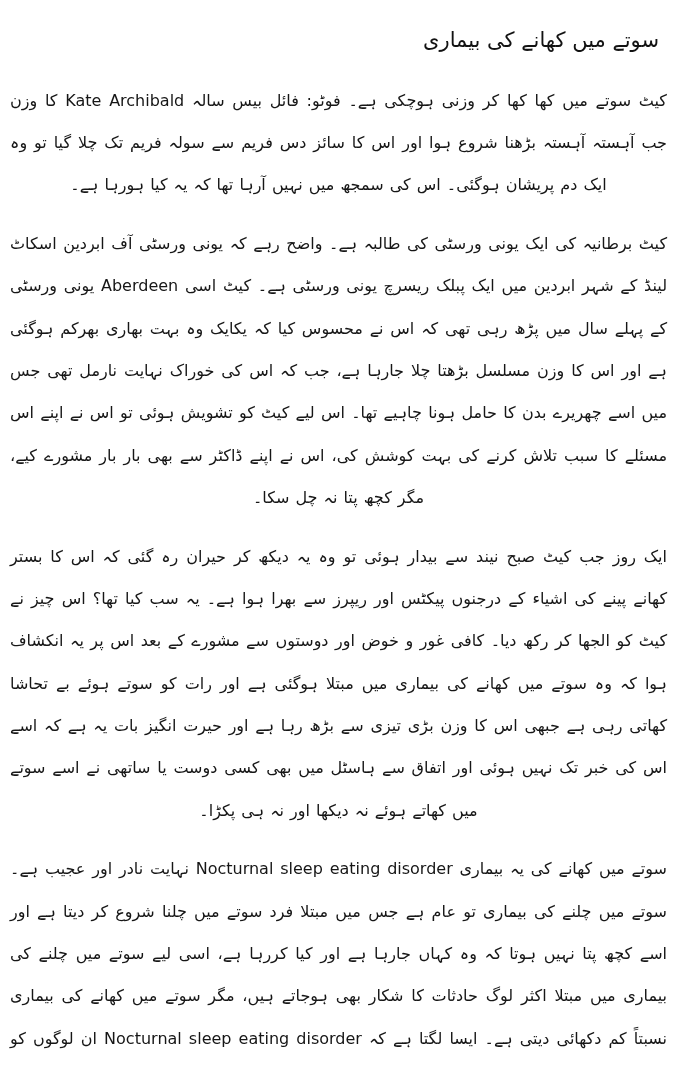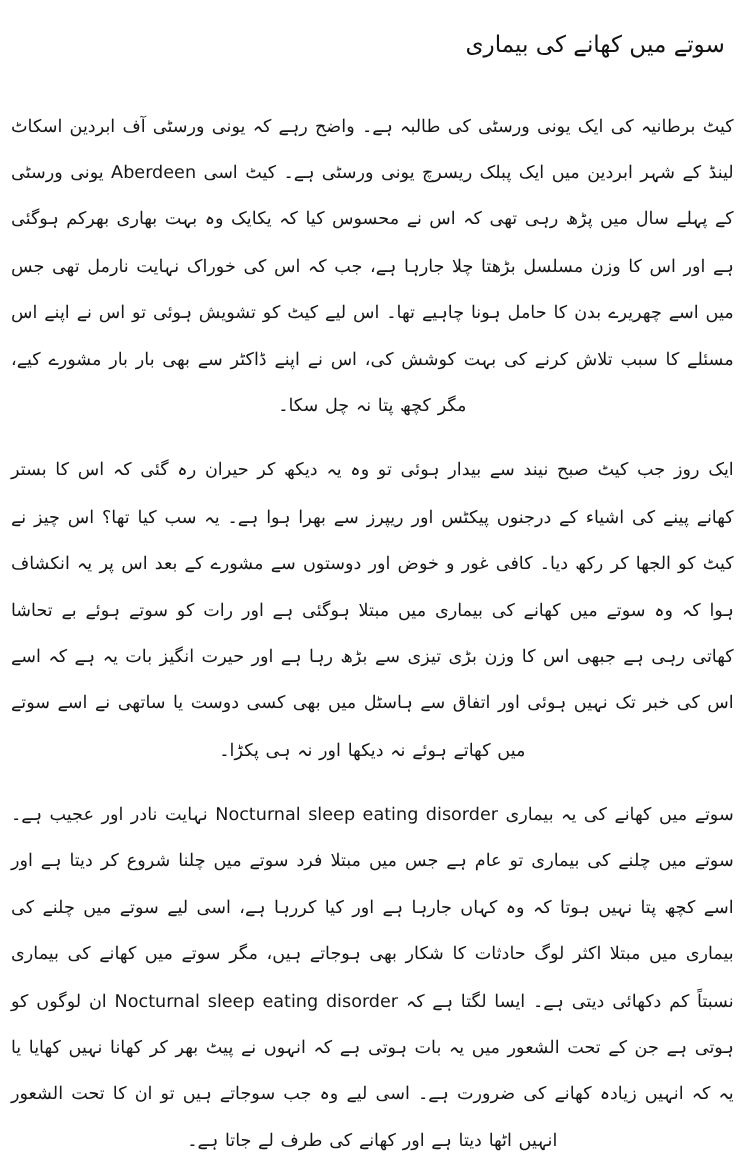--- a/index.html
+++ b/index.html
@@ -18,21 +18,21 @@
     width: 677px;
     min-height: 1066px;
     padding: 16px 10px 40px 10px;
     direction: rtl;
     background: #ffffff;
   }
   .article-title {
     font-size: 21px;
     font-weight: normal;
     text-align: right;
-    margin: 8px 8px 36px 0;
+    margin: 8px 8px 22px 0;
     line-height: 1.6;
     color: #121212;
   }
   .article-paragraph {
     font-size: 16px;
     line-height: 2.65;
     text-align: justify;
     text-align-last: center;
     margin: 0 0 16px 0;
     color: #161616;
@@ -40,20 +40,21 @@
   }
   
 </style>
 </head>
 <body>
 
 <div class="article">
 
   <h1 class="article-title">سوتے میں کھانے کی بیماری</h1>
 
+  <p class="article-paragraph">کیٹ سوتے میں کھا کھا کر وزنی ہوچکی ہے۔ فوٹو: فائل بیس سالہ Kate Archibald کا وزن جب آہستہ آہستہ بڑھنا شروع ہوا اور اس کا سائز دس فریم سے سولہ فریم تک چلا گیا تو وہ ایک دم پریشان ہوگئی۔ اس کی سمجھ میں نہیں آرہا تھا کہ یہ کیا ہورہا ہے۔</p>
 
   <p class="article-paragraph">کیٹ برطانیہ کی ایک یونی ورسٹی کی طالبہ ہے۔ واضح رہے کہ یونی ورسٹی آف ابردین اسکاٹ لینڈ کے شہر ابردین میں ایک پبلک ریسرچ یونی ورسٹی ہے۔ کیٹ اسی Aberdeen یونی ورسٹی کے پہلے سال میں پڑھ رہی تھی کہ اس نے محسوس کیا کہ یکایک وہ بہت بھاری بھرکم ہوگئی ہے اور اس کا وزن مسلسل بڑھتا چلا جارہا ہے، جب کہ اس کی خوراک نہایت نارمل تھی جس میں اسے چھریرے بدن کا حامل ہونا چاہیے تھا۔ اس لیے کیٹ کو تشویش ہوئی تو اس نے اپنے اس مسئلے کا سبب تلاش کرنے کی بہت کوشش کی، اس نے اپنے ڈاکٹر سے بھی بار بار مشورے کیے، مگر کچھ پتا نہ چل سکا۔</p>
 
   <p class="article-paragraph">ایک روز جب کیٹ صبح نیند سے بیدار ہوئی تو وہ یہ دیکھ کر حیران رہ گئی کہ اس کا بستر کھانے پینے کی اشیاء کے درجنوں پیکٹس اور ریپرز سے بھرا ہوا ہے۔ یہ سب کیا تھا؟ اس چیز نے کیٹ کو الجھا کر رکھ دیا۔ کافی غور و خوض اور دوستوں سے مشورے کے بعد اس پر یہ انکشاف ہوا کہ وہ سوتے میں کھانے کی بیماری میں مبتلا ہوگئی ہے اور رات کو سوتے ہوئے بے تحاشا کھاتی رہی ہے جبھی اس کا وزن بڑی تیزی سے بڑھ رہا ہے اور حیرت انگیز بات یہ ہے کہ اسے اس کی خبر تک نہیں ہوئی اور اتفاق سے ہاسٹل میں بھی کسی دوست یا ساتھی نے اسے سوتے میں کھاتے ہوئے نہ دیکھا اور نہ ہی پکڑا۔</p>
 
   <p class="article-paragraph">سوتے میں کھانے کی یہ بیماری Nocturnal sleep eating disorder نہایت نادر اور عجیب ہے۔ سوتے میں چلنے کی بیماری تو عام ہے جس میں مبتلا فرد سوتے میں چلنا شروع کر دیتا ہے اور اسے کچھ پتا نہیں ہوتا کہ وہ کہاں جارہا ہے اور کیا کررہا ہے، اسی لیے سوتے میں چلنے کی بیماری میں مبتلا اکثر لوگ حادثات کا شکار بھی ہوجاتے ہیں، مگر سوتے میں کھانے کی بیماری نسبتاً کم دکھائی دیتی ہے۔ ایسا لگتا ہے کہ Nocturnal sleep eating disorder ان لوگوں کو ہوتی ہے جن کے تحت الشعور میں یہ بات ہوتی ہے کہ انہوں نے پیٹ بھر کر کھانا نہیں کھایا یا یہ کہ انہیں زیادہ کھانے کی ضرورت ہے۔ اسی لیے وہ جب سوجاتے ہیں تو ان کا تحت الشعور انہیں اٹھا دیتا ہے اور کھانے کی طرف لے جاتا ہے۔</p>
 
 </div>
 
 </body></html>

